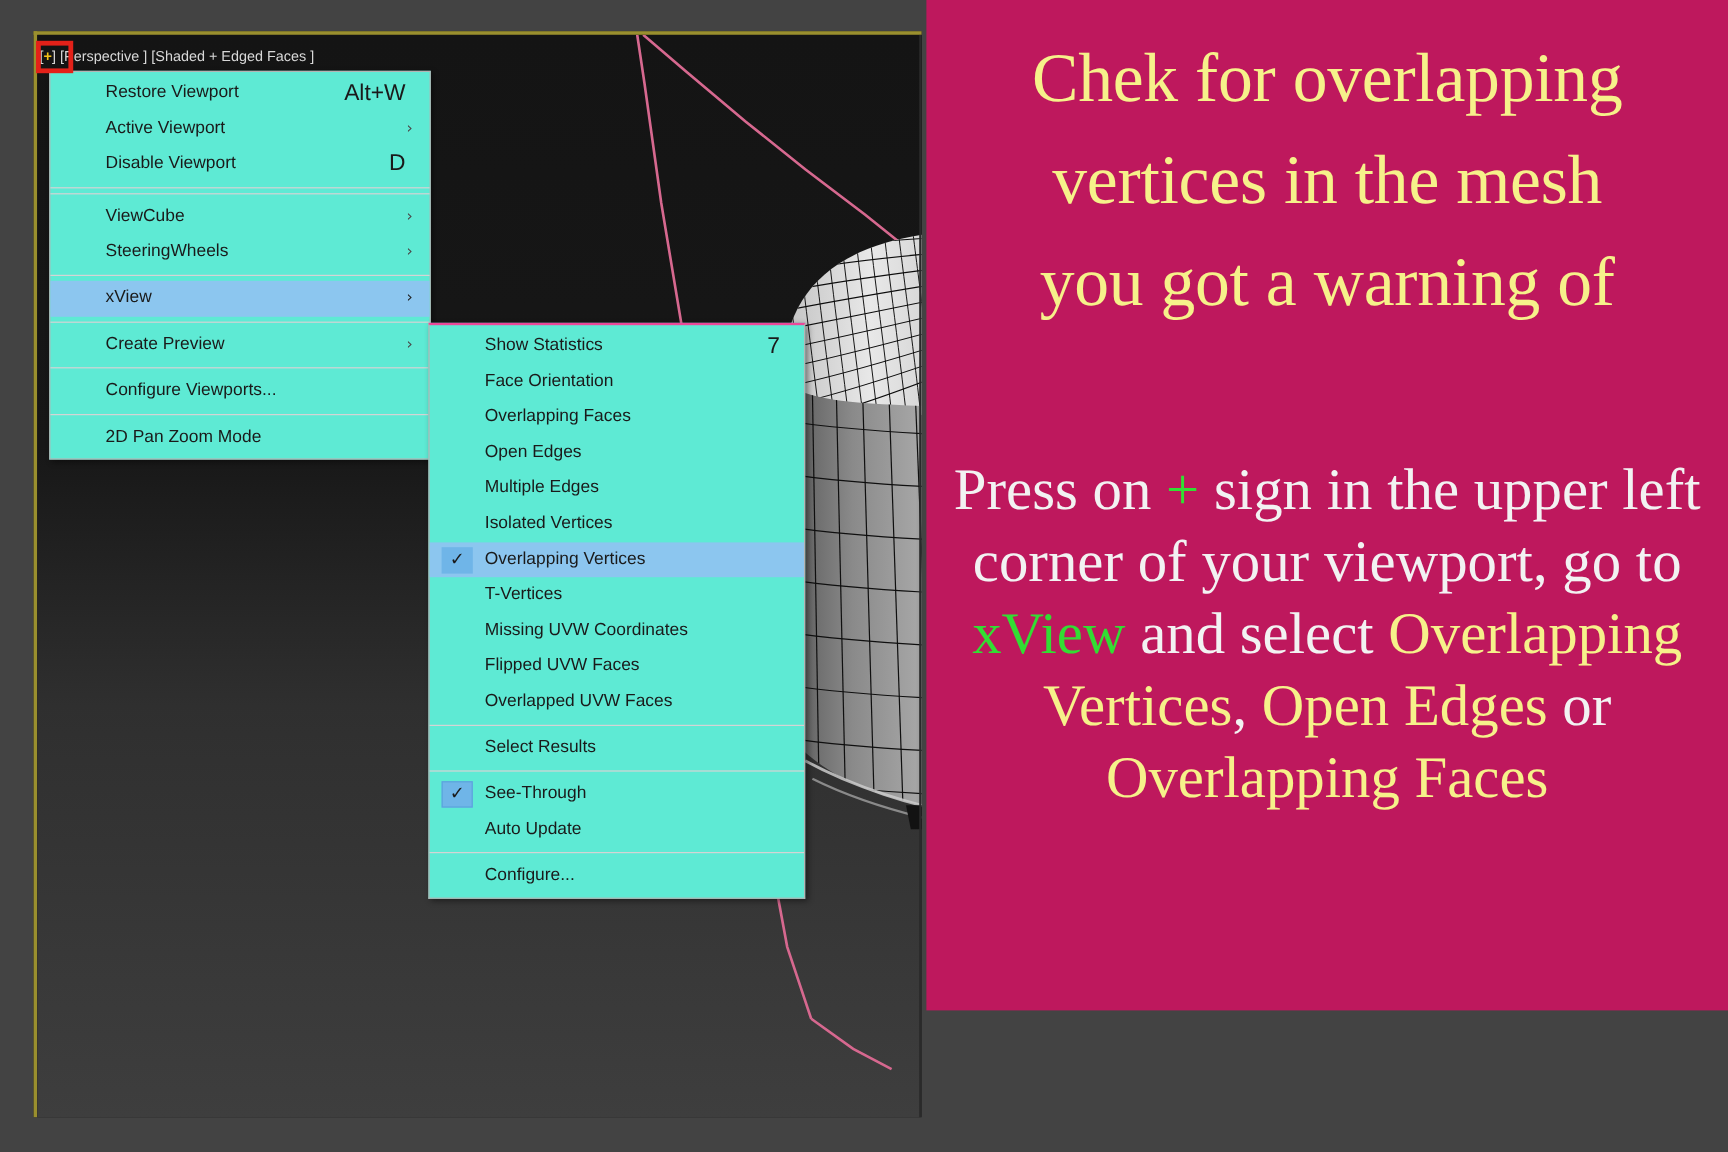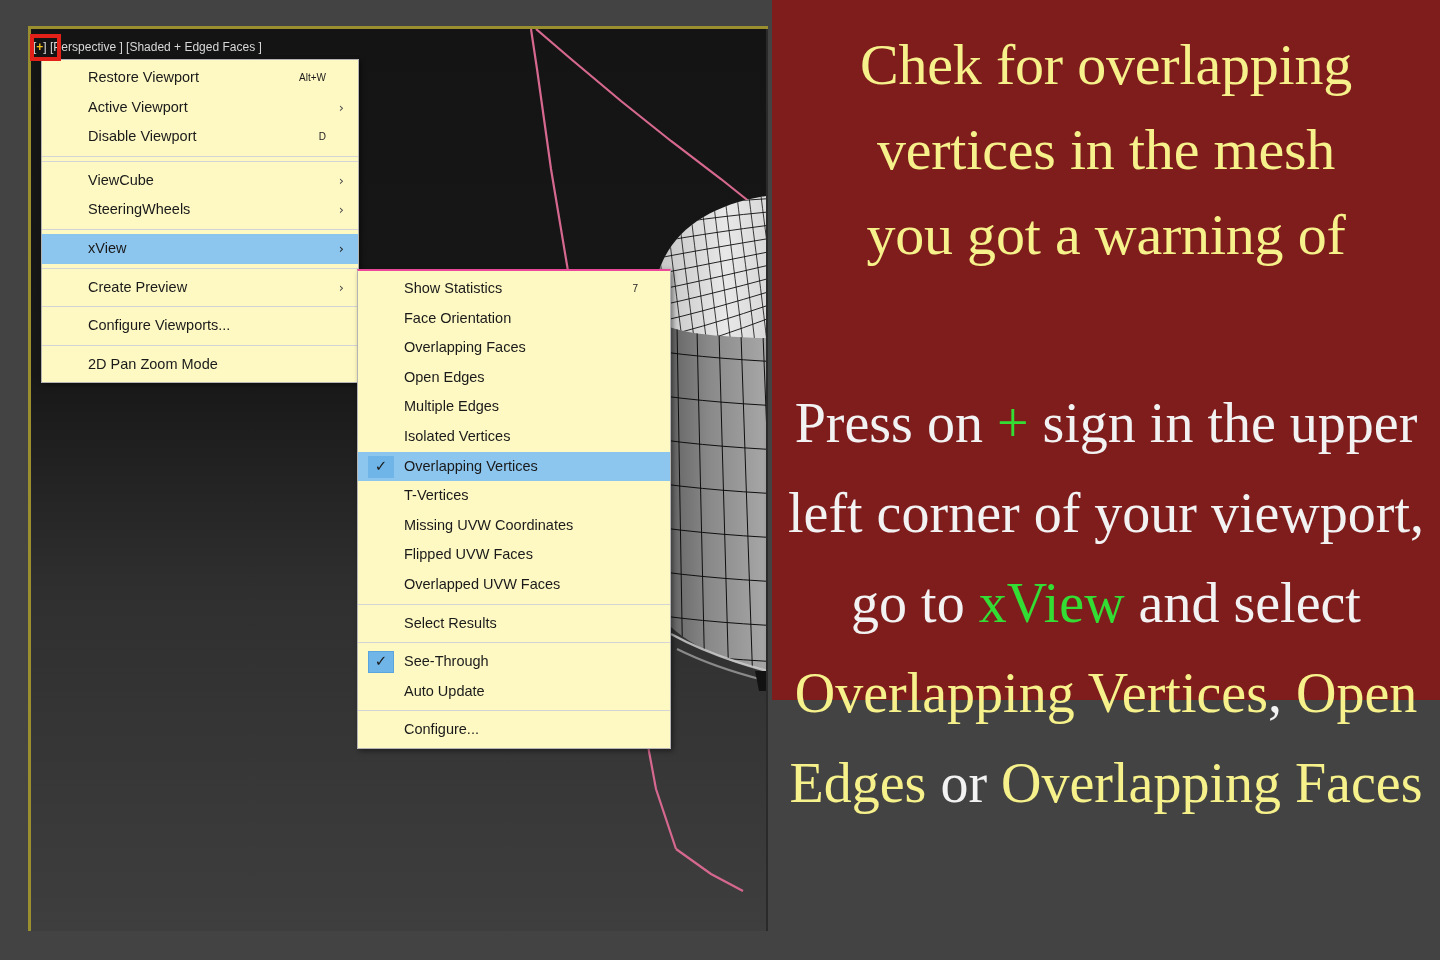--- a/index.html
+++ b/index.html
@@ -37,21 +37,21 @@
   #mesh-wrap {
     position:absolute;
     left:612px; top:150px;
     width:150px; height:520px;
     overflow:hidden;
   }
 
   
   .menu {
     position:absolute;
-    background:#fef9c3;
+    background:#5eead4;
     border:1px solid #b4b4b4;
     box-shadow:2px 2px 5px rgba(0,0,0,.45);
     font-size:14.5px;
     color:#1a1a1a;
     padding:3px 0;
     z-index:40;
   }
   #menu-main { left:41px; top:59px; width:318px; }
   #menu-sub  { left:357px; top:269px; width:314px; }
   #menu-sub { border-top:2px solid #ec4899; }
@@ -60,22 +60,22 @@
     position:relative;
     height:29.6px;
     line-height:29.6px;
     padding-left:46px;
     padding-right:16px;
     white-space:nowrap;
     cursor:default;
   }
   .mi .label { display:inline-block; }
   .mi .accel {
-    position:absolute; right:32px; top:0;
-    font-size:10px;
+    position:absolute; right:20px; top:0;
+    font-size:19px;
     color:#1a1a1a;
   }
   .mi .chev {
     position:absolute; right:14px; top:0;
     font-size:13px; color:#4a4a4a;
     font-family:"DejaVu Sans", sans-serif;
   }
   .mi.hl { background:#8cc6ef; }
   .mi.hl .chev { color:#1e1e1e; }
   .mi.chk .check {
@@ -116,40 +116,40 @@
     font-family:"Liberation Sans", sans-serif;
     white-space:nowrap;
     z-index:35;
   }
   #vp-label .plus { color:#f2c118; font-weight:bold; }
 
   
   #panel {
     position:absolute;
     left:772px; top:0;
-    width:668px; height:700px;
-    background:#7f1d1d;
+    width:668px; height:842px;
+    background:#be185d;
   }
   #headline {
     position:absolute;
     left:0; top:22px; width:668px;
     text-align:center;
     font-family:"Liberation Serif", serif;
     font-size:58px;
     line-height:85px;
     color:#f6f18a;
     letter-spacing:-0.2px;
   }
   #bodytext {
     position:absolute;
     left:8px; top:378px; width:652px;
     text-align:center;
     font-family:"Liberation Serif", serif;
-    font-size:56px;
-    line-height:90px;
+    font-size:49px;
+    line-height:60px;
     color:#f2f2f2;
   }
   .k-green  { color:#33dd33; }
   .k-yellow { color:#f6f18a; }
 </style>
 </head>
 <body>
 
 <div id="viewport">
   <div id="viewport-inner"></div>

